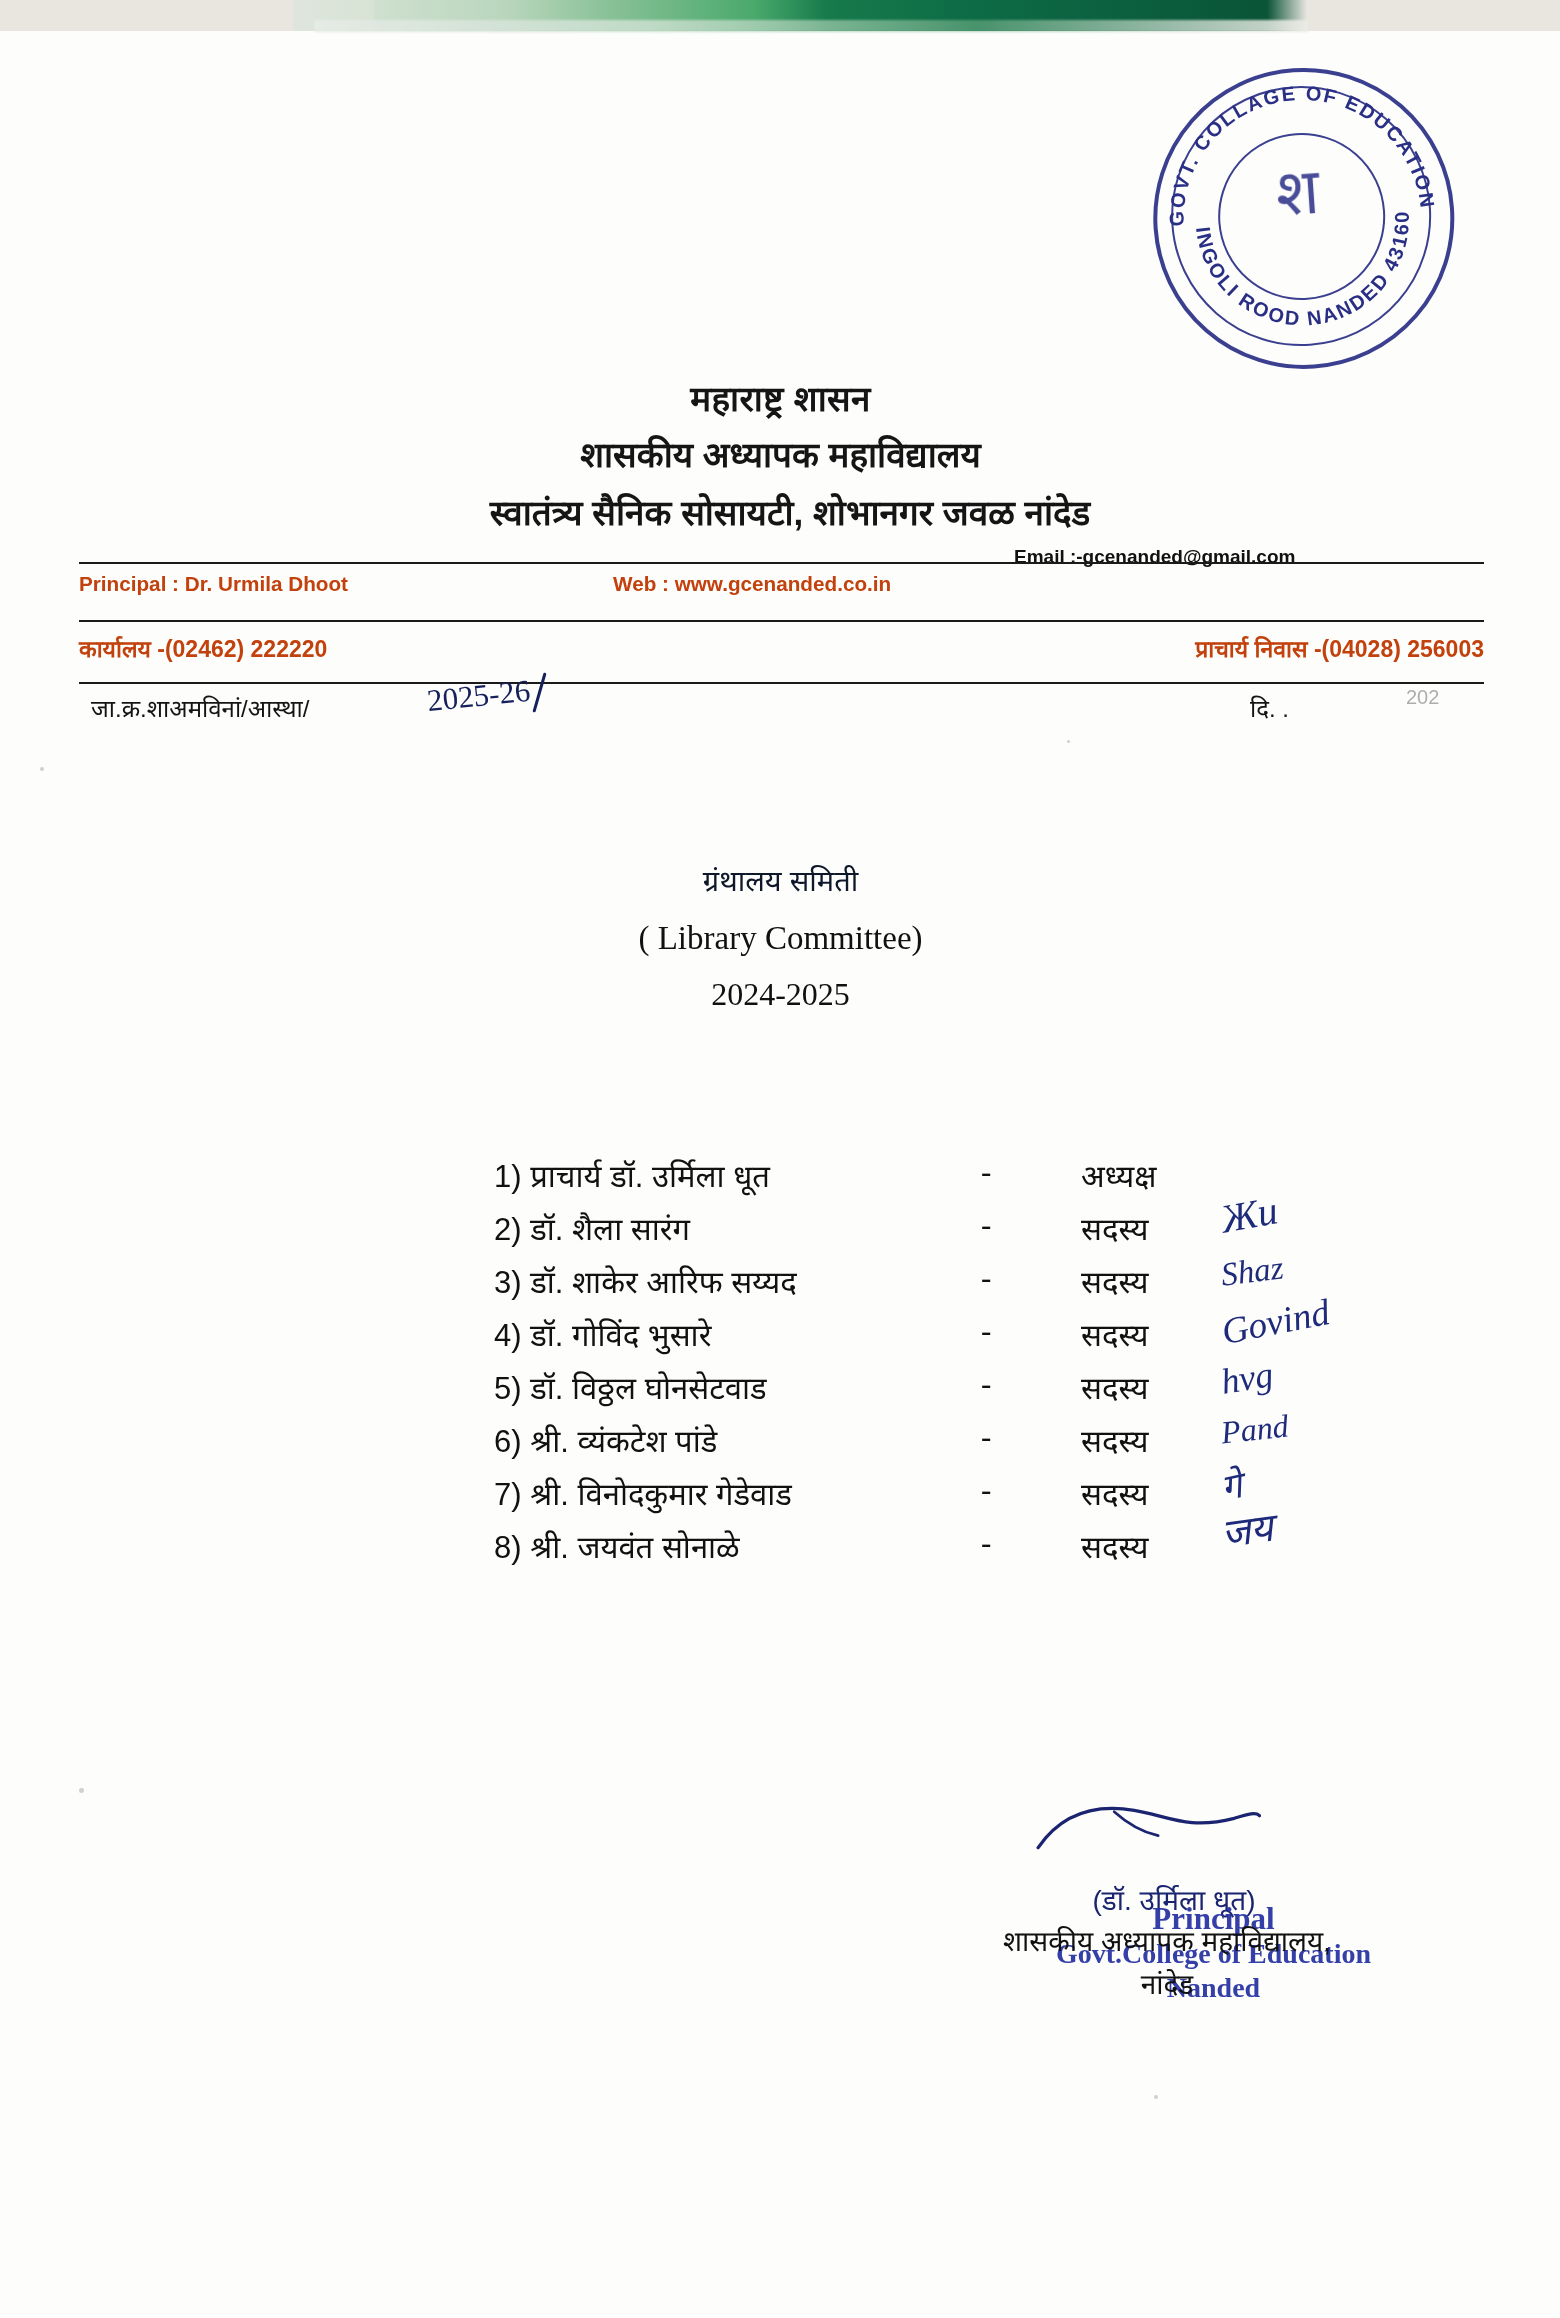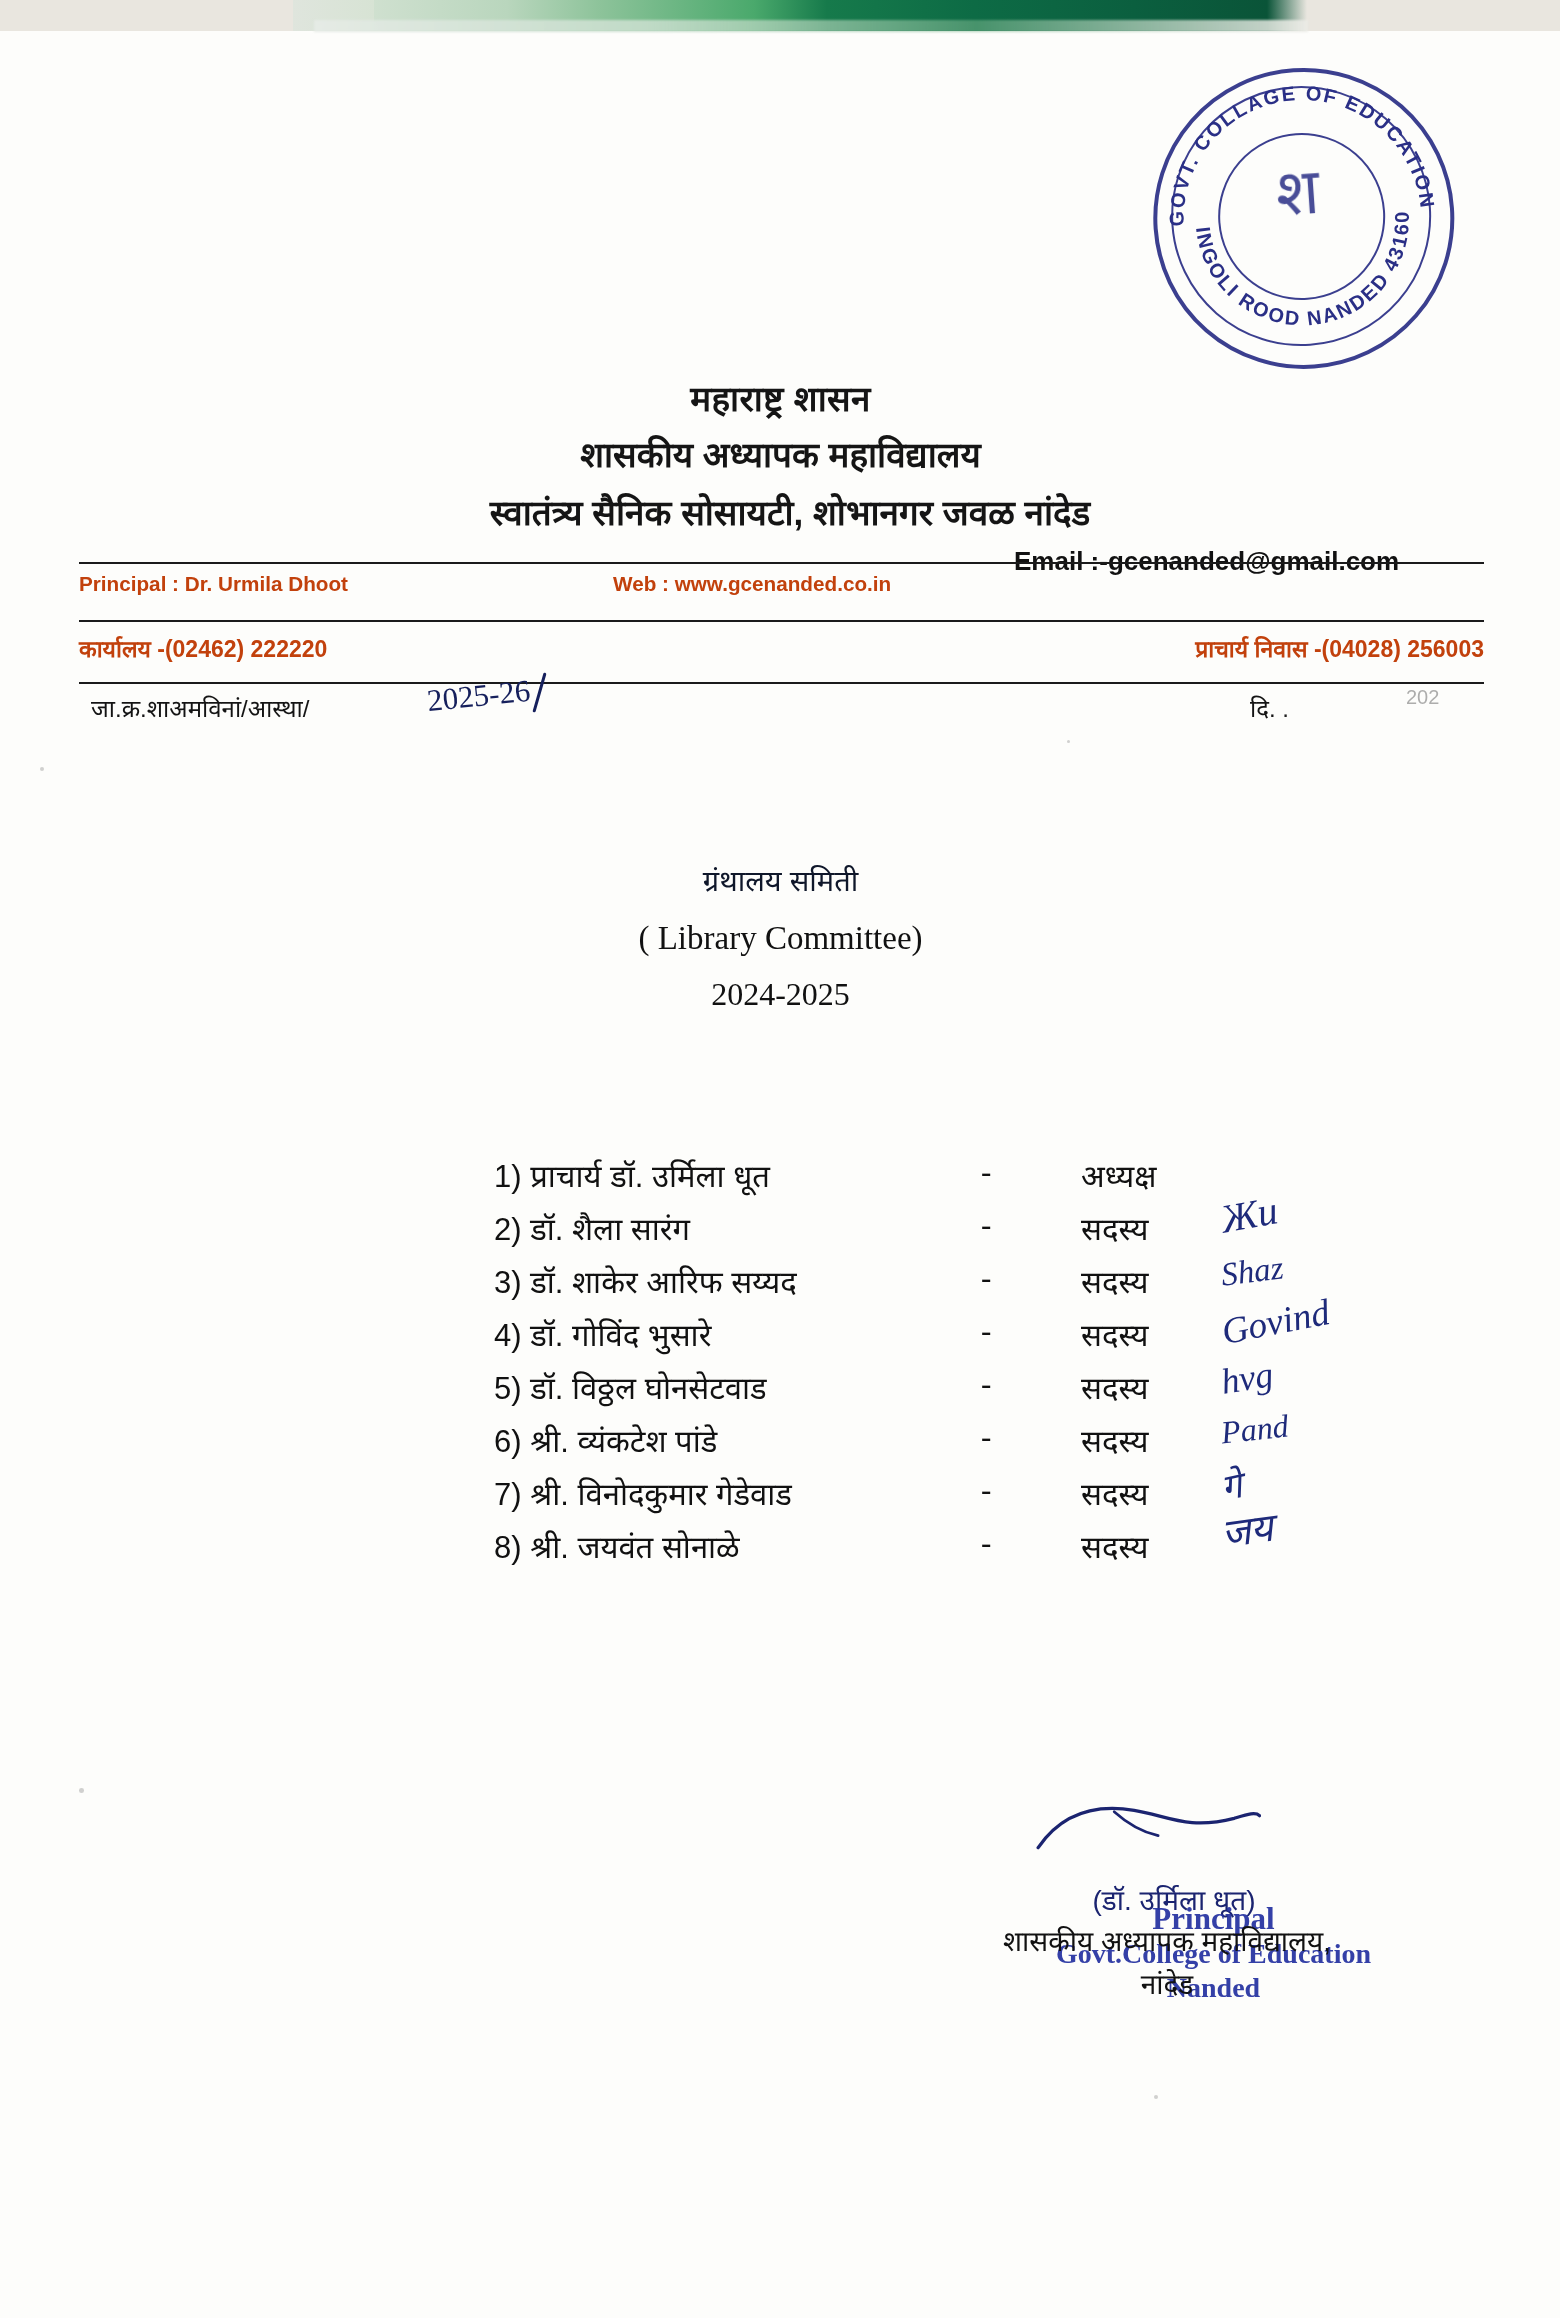--- a/index.html
+++ b/index.html
@@ -96,21 +96,21 @@
   .c-left  { position: absolute; left: 0; top: 0; }
   .c-mid   { position: absolute; left: 534px; top: 0; }
   .c-right { position: absolute; right: 0; top: 0; text-align: right; }
 
   .email-line {
     position: absolute;
     left: 1014px;
     top: 546px;
     font-family: "Liberation Sans", sans-serif;
     font-weight: bold;
-    font-size: 26px;
+    font-size: 19px;
   }
 
   .ref-row {
     position: absolute;
     top: 691px;
     left: 79px;
     width: 1405px;
     font-family: "Liberation Sans", sans-serif;
     font-size: 24px;
     color: #141414;

